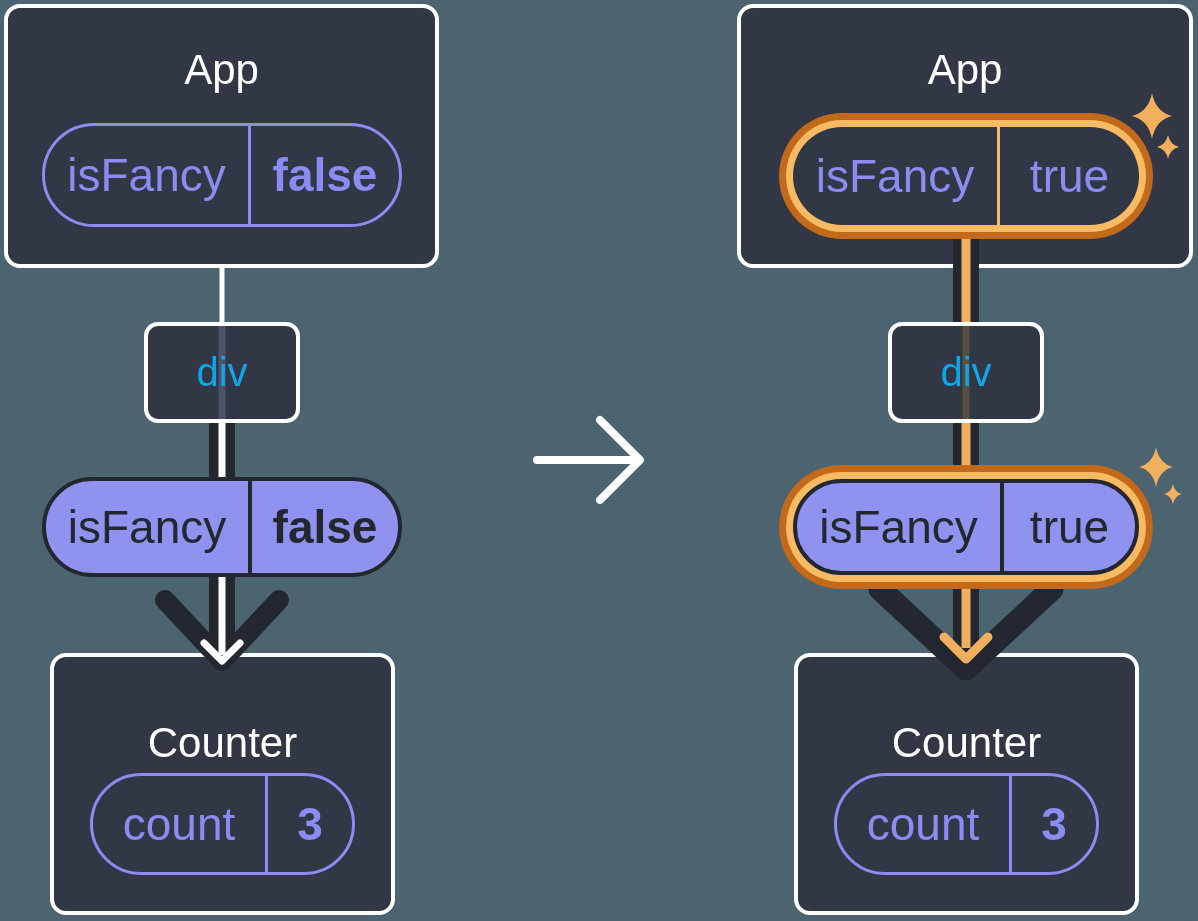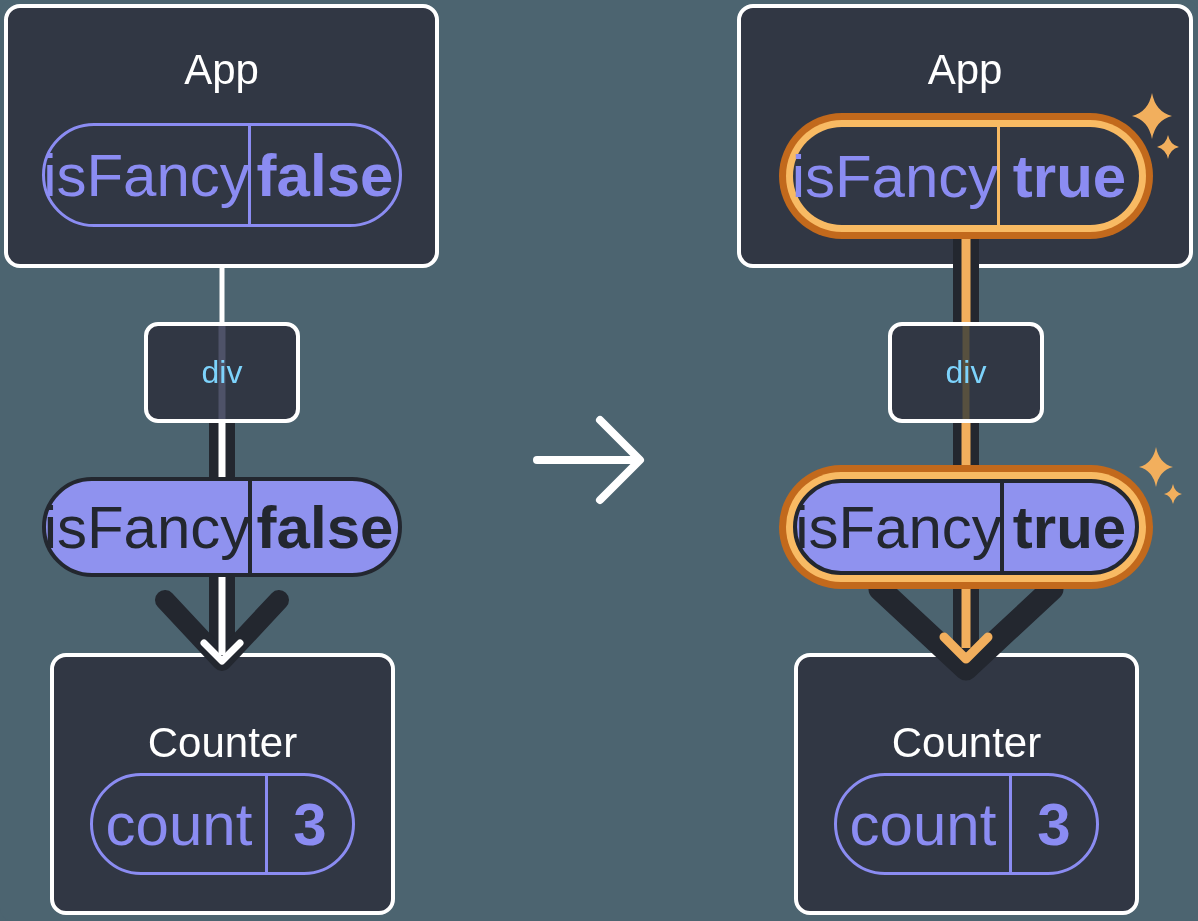--- a/index.html
+++ b/index.html
@@ -15,38 +15,38 @@
     --o-arrow:#F2AF5D;
   }
   html,body{margin:0;padding:0;}
   body{background:var(--bg);font-family:"Liberation Sans",sans-serif;}
   .stage{position:relative;width:1198px;height:921px;background:var(--bg);overflow:hidden;border-radius:13px;}
 
   .box{position:absolute;background:var(--card);border:4px solid #fff;border-radius:16px;box-sizing:border-box;z-index:1;}
   .title{color:#fff;font-size:42px;text-align:center;margin-top:38px;}
   .counter .title{margin-top:62px;}
 
-  .pill{position:absolute;display:flex;box-sizing:border-box;border-radius:60px;font-size:60px;}
+  .pill{position:absolute;display:flex;box-sizing:border-box;border-radius:60px;font-size:46px;}
   .cell{display:flex;align-items:center;justify-content:center;}
   .grow{flex:1;font-weight:bold;}
 
   .outline{border:3px solid var(--purple);color:var(--purple);}
   .outline .cell + .cell{border-left:3px solid var(--purple);}
 
   .filled{background:var(--purple-fill);border:4px solid var(--dark);color:var(--dark);}
   .filled .cell + .cell{border-left:4px solid var(--dark);}
 
   .ring{box-shadow:0 0 0 7px var(--o-light),0 0 0 14px var(--o-dark);}
   .ring-dark{background:var(--card);color:var(--purple);border:none;}
   .ring-dark .cell + .cell{border-left:3px solid var(--o-light);}
 
-  .bold-val{font-weight:bold;}
+  .bold-val{font-weight:normal;}
 
   .div-node{z-index:3;border-radius:14px;display:flex;align-items:center;justify-content:center;}
-  .div-label{color:#7dd3fc;font-size:32px;position:relative;z-index:2;}
+  .div-label{color:#0ea5e9;font-size:40px;position:relative;z-index:2;}
   .prop-trace{position:absolute;left:50%;top:0;bottom:0;width:7px;transform:translateX(-50%);z-index:1;}
   .trace-purple{background:var(--trace-purple);}
   .trace-orange{background:var(--trace-orange);}
 
   .mid-pill{z-index:3;}
   svg.connectors{position:absolute;left:0;top:0;z-index:2;}
   svg.sparkles{position:absolute;left:0;top:0;z-index:4;pointer-events:none;}
 </style>
 </head>
 <body>

